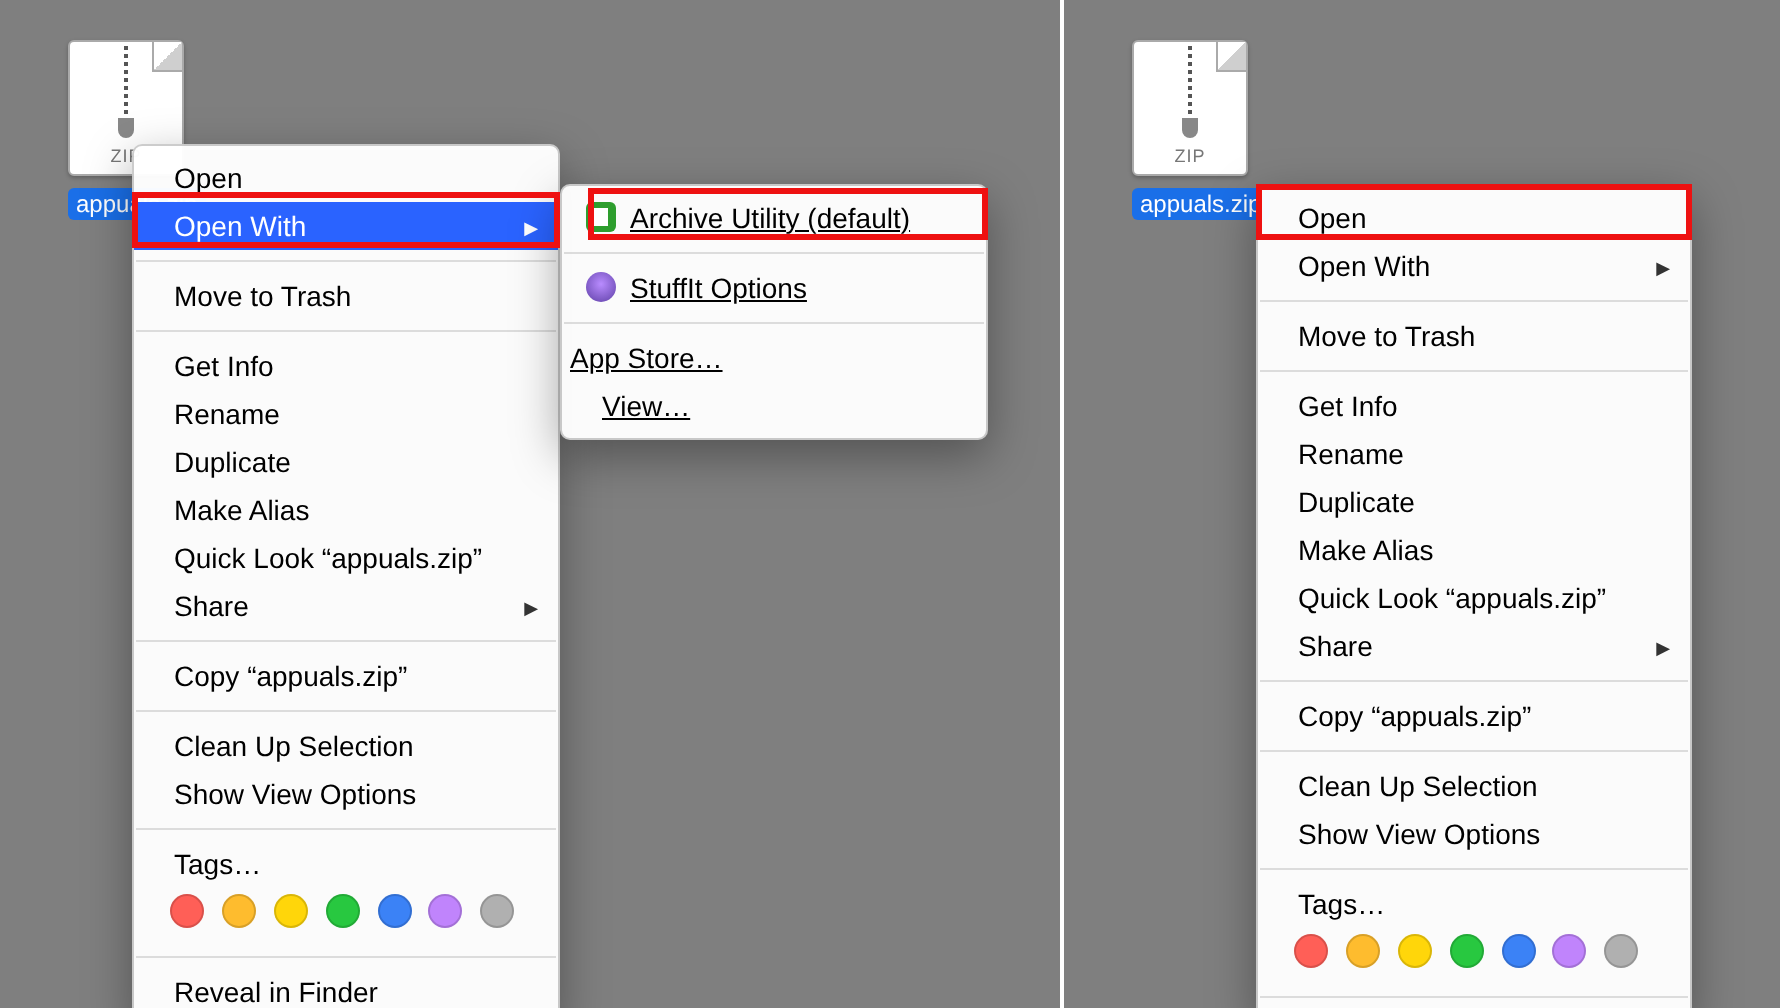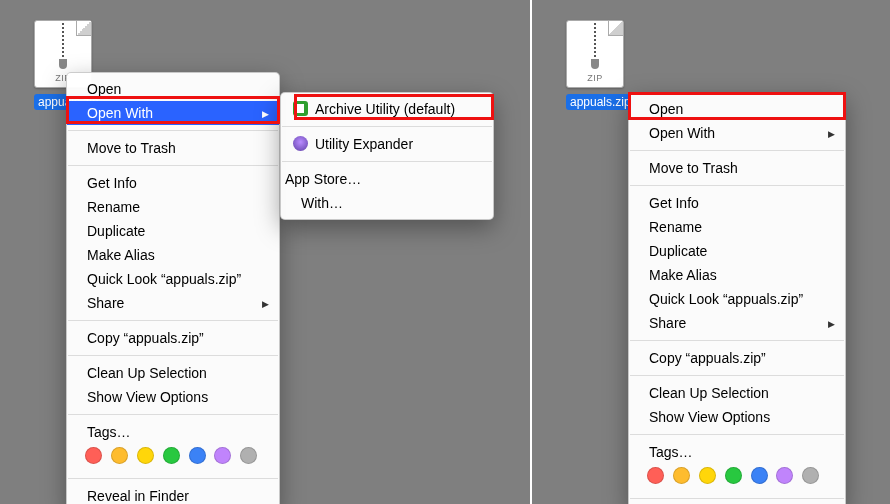--- a/index.html
+++ b/index.html
@@ -73,33 +73,33 @@
         <span class="tag-dot yellow"></span>
         <span class="tag-dot green"></span>
         <span class="tag-dot blue"></span>
         <span class="tag-dot purple"></span>
         <span class="tag-dot gray"></span>
       </div>
       <div class="sep"></div>
       <div class="item">Reveal in Finder</div>
     </div>
 
-    <div class="menu submenu" style="left:280px;top:92px;width:212px;">
+    <div class="menu submenu" style="left:280px;top:92px;width:212px;text-decoration:underline;">
       <div class="item">
         <span class="app-icon ic-archive"></span>
         <span>Archive Utility (default)</span>
       </div>
       <div class="sep"></div>
       <div class="item">
         <span class="app-icon ic-stuffit"></span>
-        <span>Utility Expander</span>
+        <span>StuffIt Options</span>
       </div>
       <div class="sep"></div>
       <div class="item" style="padding-left:4px;">App Store…</div>
-      <div class="item" style="padding-left:20px;">With…</div>
+      <div class="item" style="padding-left:20px;">View…</div>
     </div>
 
     <div class="hilite" style="left:66px;top:96px;width:214px;height:28px;"></div>
     <div class="hilite" style="left:294px;top:94px;width:200px;height:26px;"></div>
   </div>
 
   <div class="pane pane-right">
     <div class="zip-icon" style="left:34px;top:20px;">
       <div class="doc">
         <div class="zipper"></div>

